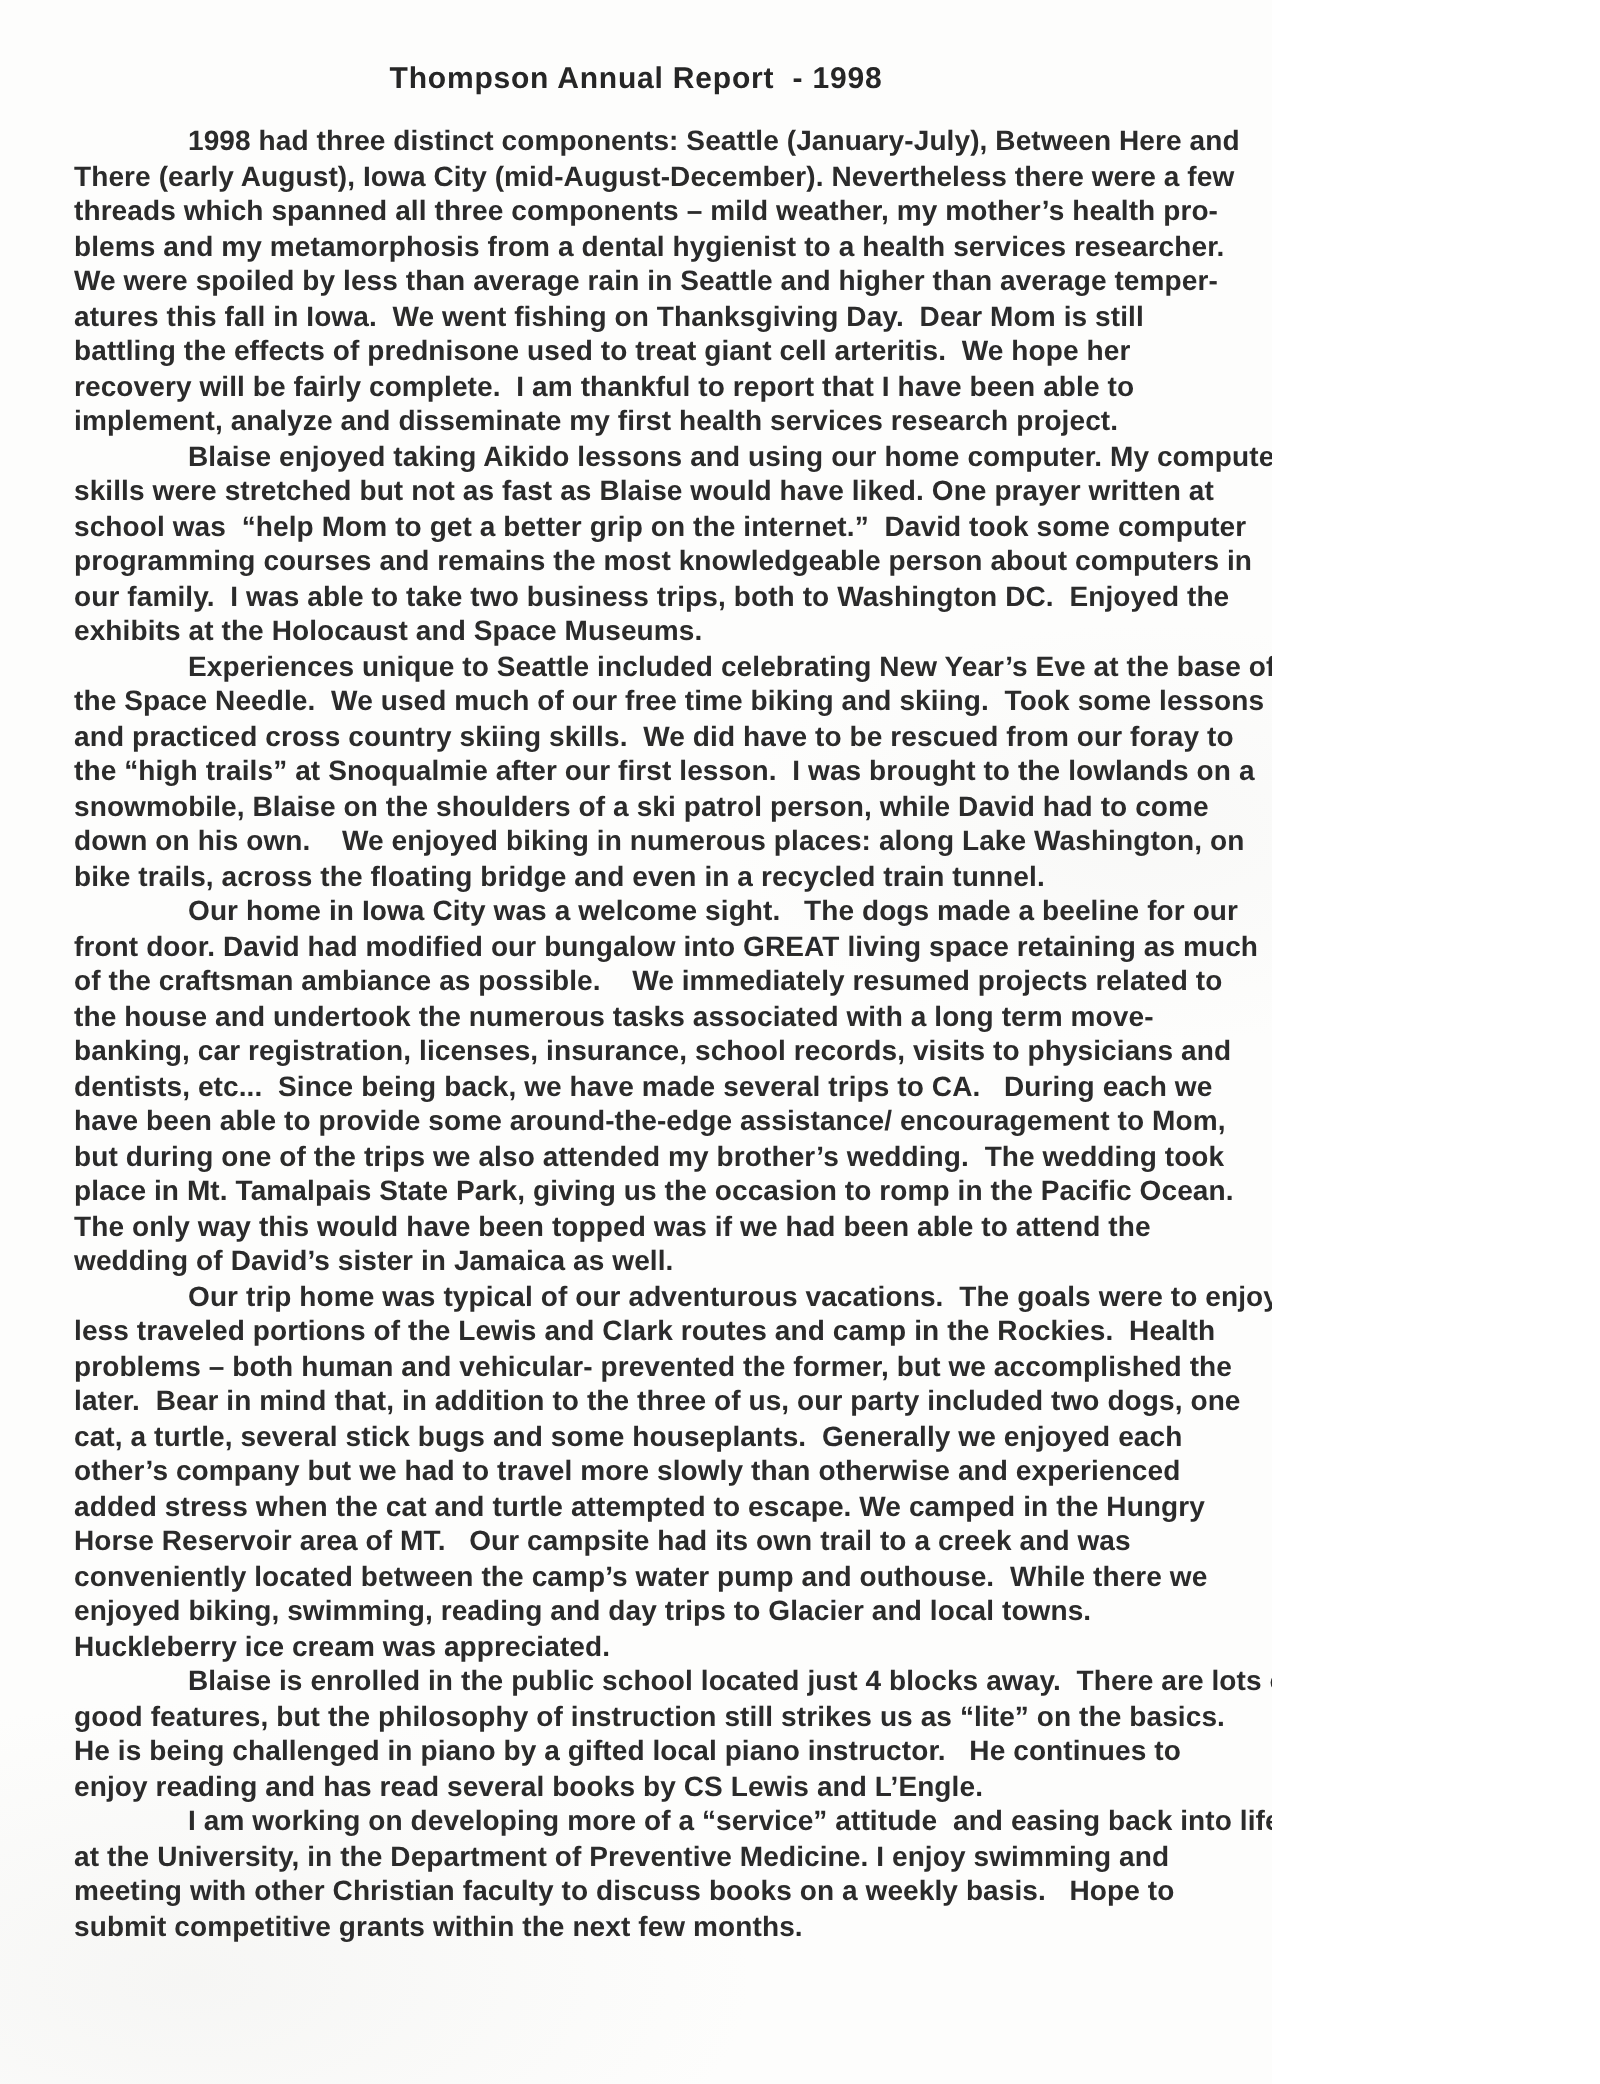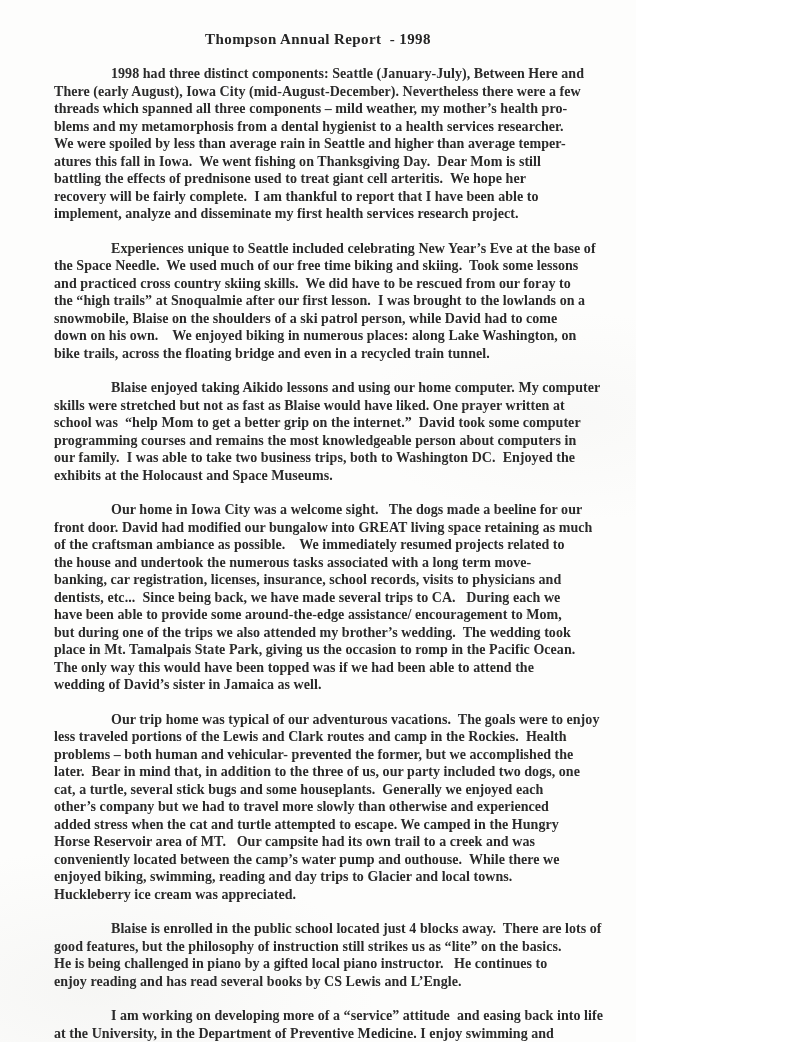--- a/index.html
+++ b/index.html
@@ -9,21 +9,21 @@
   }
   .page {
     position: relative;
     width: 636px;
     height: 1042px;
     background:
       radial-gradient(ellipse 400px 200px at 15% 95%, rgba(225,225,222,0.25), rgba(255,255,255,0) 70%),
       radial-gradient(ellipse 300px 150px at 90% 40%, rgba(230,230,228,0.2), rgba(255,255,255,0) 70%),
       #fdfdfc;
     overflow: hidden;
-    font-family: Liberation Serif, serif;
+    font-family: Liberation Sans, sans-serif;
     font-weight: 700;
     color: #2b2b2b;
   }
   .title {
     margin: 0;
     padding-top: 31px;
     text-align: center;
     font-size: 15px;
     letter-spacing: 0.4px;
     white-space: pre-wrap;
@@ -31,21 +31,21 @@
   }
   .body-text {
     margin-top: 14px;
     margin-left: 37px;
     width: 732px;
     font-size: 14px;
     line-height: 17.5px;
     letter-spacing: 0.05px;
   }
   .body-text p {
-    margin: 17px;
+    margin: 0;
     text-indent: 57px;
     white-space: pre-wrap;
     text-align: left;
   }
   .scan-artifact {
     position: absolute;
     left: 760px;
     top: 310px;
     width: 7px;
     height: 11px;
@@ -64,33 +64,33 @@
   <div class="body-text">
     <p>1998 had three distinct components: Seattle (January-July), Between Here and
 There (early August), Iowa City (mid-August-December). Nevertheless there were a few
 threads which spanned all three components – mild weather, my mother’s health pro-
 blems and my metamorphosis from a dental hygienist to a health services researcher.
 We were spoiled by less than average rain in Seattle and higher than average temper-
 atures this fall in Iowa.  We went fishing on Thanksgiving Day.  Dear Mom is still
 battling the effects of prednisone used to treat giant cell arteritis.  We hope her
 recovery will be fairly complete.  I am thankful to report that I have been able to
 implement, analyze and disseminate my first health services research project.</p>
+    <p>Blaise enjoyed taking Aikido lessons and using our home computer. My computer
+skills were stretched but not as fast as Blaise would have liked. One prayer written at
+school was  “help Mom to get a better grip on the internet.”  David took some computer
+programming courses and remains the most knowledgeable person about computers in
+our family.  I was able to take two business trips, both to Washington DC.  Enjoyed the
+exhibits at the Holocaust and Space Museums.</p>
     <p>Experiences unique to Seattle included celebrating New Year’s Eve at the base of
 the Space Needle.  We used much of our free time biking and skiing.  Took some lessons
 and practiced cross country skiing skills.  We did have to be rescued from our foray to
 the “high trails” at Snoqualmie after our first lesson.  I was brought to the lowlands on a
 snowmobile, Blaise on the shoulders of a ski patrol person, while David had to come
 down on his own.    We enjoyed biking in numerous places: along Lake Washington, on
 bike trails, across the floating bridge and even in a recycled train tunnel.</p>
-    <p>Blaise enjoyed taking Aikido lessons and using our home computer. My computer
-skills were stretched but not as fast as Blaise would have liked. One prayer written at
-school was  “help Mom to get a better grip on the internet.”  David took some computer
-programming courses and remains the most knowledgeable person about computers in
-our family.  I was able to take two business trips, both to Washington DC.  Enjoyed the
-exhibits at the Holocaust and Space Museums.</p>
     <p>Our home in Iowa City was a welcome sight.   The dogs made a beeline for our
 front door. David had modified our bungalow into GREAT living space retaining as much
 of the craftsman ambiance as possible.    We immediately resumed projects related to
 the house and undertook the numerous tasks associated with a long term move-
 banking, car registration, licenses, insurance, school records, visits to physicians and
 dentists, etc...  Since being back, we have made several trips to CA.   During each we
 have been able to provide some around-the-edge assistance/ encouragement to Mom,
 but during one of the trips we also attended my brother’s wedding.  The wedding took
 place in Mt. Tamalpais State Park, giving us the occasion to romp in the Pacific Ocean.
 The only way this would have been topped was if we had been able to attend the

